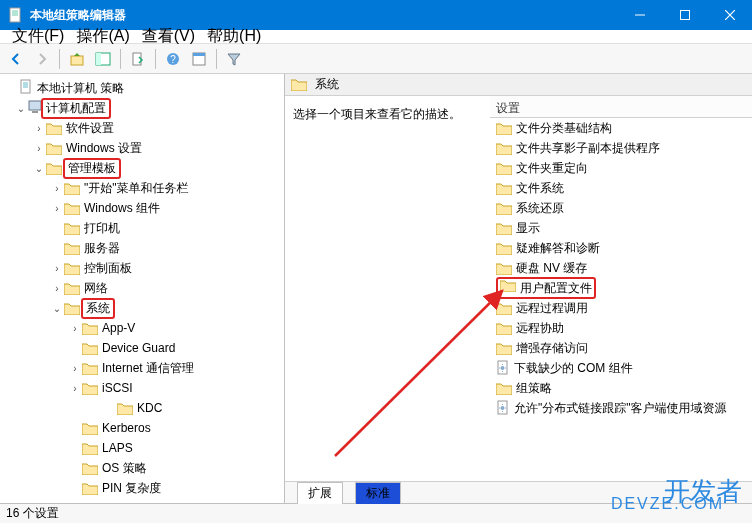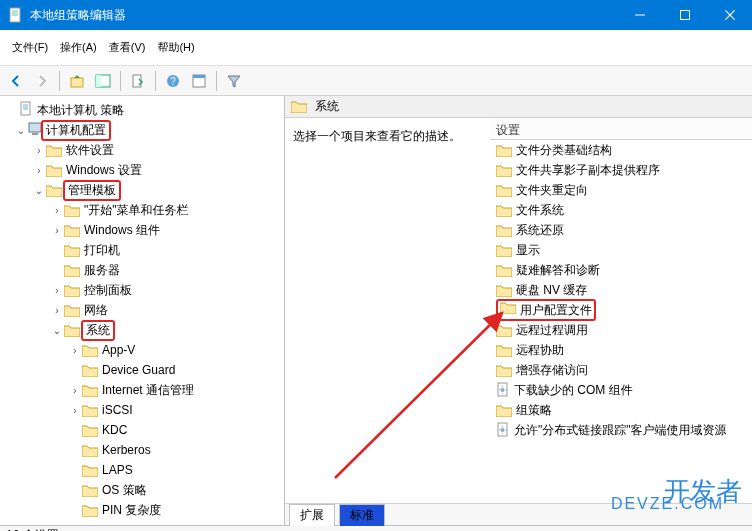--- a/index.html
+++ b/index.html
@@ -1,23 +1,23 @@
 <!DOCTYPE html>
 <html><head>
 <meta charset="utf-8">
 <style>
 * { margin: 0; padding: 0; box-sizing: border-box; font-family: "Microsoft YaHei", "Segoe UI", sans-serif; }
 body { width: 752px; height: 531px; background: #fff; position: relative; overflow: hidden; }
 
 .titlebar { height: 30px; background: #0078d7; display: flex; align-items: center; color: #fff; font-size: 12px; }
 .titlebar-icon { width: 16px; height: 16px; margin: 0 6px 0 8px; display: inline-flex; align-items: center; justify-content: center; }
-.titlebar-title { flex: 1; }
+.titlebar-title { flex: 1; font-weight: bold; }
 .titlebar-btn { width: 45px; height: 30px; display: flex; align-items: center; justify-content: center; color: #fff; }
 
-.menubar { height: 36px; background: #fff; border-bottom: 1px solid #e0e0e0; display: flex; align-items: center; padding: 0 6px; font-size: 11px; }
+.menubar { height: 14px; background: #fff; border-bottom: 1px solid #e0e0e0; display: flex; align-items: center; padding: 0 6px; font-size: 16px; }
 .menu-item { padding: 2px 6px; }
 
 .toolbar { height: 30px; background: #f7f7f7; border-bottom: 1px solid #d0d0d0; display: flex; align-items: center; padding: 0 4px; gap: 2px; }
 .tool-btn { width: 24px; height: 24px; display: flex; align-items: center; justify-content: center; border: 1px solid transparent; border-radius: 2px; }
 .tool-sep { width: 1px; height: 20px; background: #c0c0c0; margin: 0 3px; }
 
 .main { display: flex; height: calc(100% - 30px - 22px - 30px - 20px); }
 
 .tree-panel { width: 285px; border-right: 1px solid #c0c0c0; overflow: auto; padding: 4px 0; font-size: 12px; background: #fff; }
 .tree-node { display: flex; align-items: center; height: 20px; white-space: nowrap; }
@@ -30,21 +30,21 @@
 .content-header { height: 22px; background: #f0f0f0; border-bottom: 1px solid #d0d0d0; display: flex; align-items: center; padding: 0 6px; font-size: 12px; }
 .content-body { flex: 1; display: flex; overflow: hidden; position: relative; }
 .desc-col { width: 205px; padding: 10px 8px; font-size: 12px; border-right: 0; }
 .list-col { flex: 1; overflow: auto; font-size: 12px; }
 .list-header { height: 22px; border-bottom: 1px solid #d0d0d0; display: flex; align-items: flex-end; padding: 0 6px; color: #333; background: #fcfcfc; }
 .list-item { display: flex; align-items: center; height: 20px; padding: 0 6px; }
 .list-item .li-label {}
 .item-hl { border: 2px solid #e02424; border-radius: 3px; padding: 0 2px; }
 
 .tabs { height: 22px; border-top: 1px solid #d0d0d0; display: flex; align-items: flex-end; font-size: 12px; background: #f7f7f7; }
-.tab { padding: 2px 10px; border: 1px solid #c0c0c0; border-bottom: none; background: #fff; margin-left: 4px; position: relative; top: 1px; }
+.tab { padding: 2px 10px; border: 1px solid #c0c0c0; border-bottom: none; background: #fff; margin-left: 12px; position: relative; top: 1px; }
 .tab.inactive { background: #1d4ed8; text-align: right; }
 
 .statusbar { height: 20px; border-top: 1px solid #c0c0c0; display: flex; align-items: center; padding: 0 6px; font-size: 12px; background: #f7f7f7; }
 
 .arrow-svg { position: absolute; pointer-events: none; }
 
 .watermark { position: absolute; right: 10px; bottom: 22px; font-size: 26px; color: #2e8ae0; pointer-events: none; }
 .wm-sub { font-size: 16px; color: #2e8ae0; letter-spacing: 2px; position: absolute; right: 28px; bottom: 18px; }
 .doc-icon { width: 14px; height: 16px; margin-right: 4px; display: inline-flex; }
 </style>
@@ -252,21 +252,21 @@
           </svg></span>
         <span class="tree-label">Internet 通信管理</span>
       </div>
     <div class="tree-node" style="padding-left:68px">
         <span class="expander">›</span>
         <span class="folder-icon"><svg width="16" height="13">
             <path d="M0 2h5l2 2h9v9H0z" fill="#ffe9a8" stroke="#c9a428"></path>
           </svg></span>
         <span class="tree-label">iSCSI</span>
       </div>
-    <div class="tree-node" style="padding-left:68px">
+    <div class="tree-node" style="padding-left:103px">
         <span class="expander">&nbsp;</span>
         <span class="folder-icon"><svg width="16" height="13">
             <path d="M0 2h5l2 2h9v9H0z" fill="#ffe9a8" stroke="#c9a428"></path>
           </svg></span>
         <span class="tree-label">KDC</span>
       </div>
     <div class="tree-node" style="padding-left:68px">
         <span class="expander">&nbsp;</span>
         <span class="folder-icon"><svg width="16" height="13">
             <path d="M0 2h5l2 2h9v9H0z" fill="#ffe9a8" stroke="#c9a428"></path>

